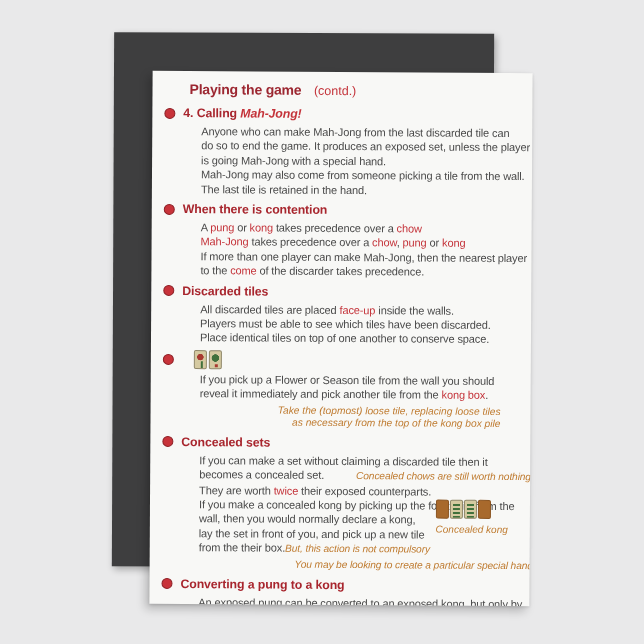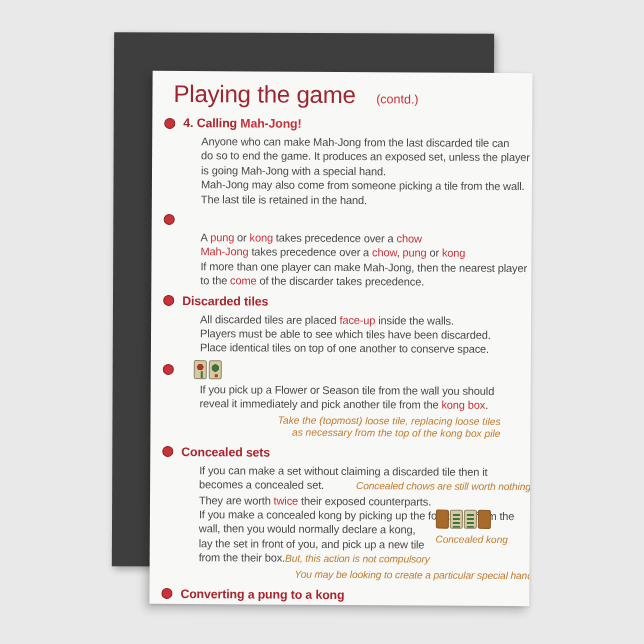--- a/index.html
+++ b/index.html
@@ -26,36 +26,37 @@
   .card-white{
     position:absolute; left:151px; top:72px; width:380px; height:533px;
     background:var(--card-white);
     transform:rotate(0.35deg);
     box-shadow:-4px 5px 10px rgba(0,0,0,0.22), 0 1px 3px rgba(0,0,0,0.14);
     overflow:hidden;
     padding-top:9px;
   }
   .title-row{padding-left:21px; margin-bottom:7px; white-space:nowrap;}
   .page-title{
-    display:inline; font-size:24px; font-weight:400; color:var(--title);
+    display:inline; font-size:14px; font-weight:700; color:var(--title);
     letter-spacing:-0.2px;
-  }
-  .contd{font-size:12.5px; color:var(--accent); margin-left:16px;}
+    margin-left:16px;
+  }
+  .contd{font-size:12.5px; color:var(--accent); margin-left:8px;}
   .sec{margin-bottom:5px;}
   .sec-head{display:flex; align-items:center; padding-left:12px; margin-bottom:3px; min-height:16px;}
   .bullet{
     width:11px; height:11px; border-radius:50%;
     background:var(--bullet); border:1.5px solid var(--bullet-ring);
     flex:0 0 auto; margin-right:8px;
   }
   .sec-heading{font-size:12.3px; font-weight:700; color:var(--heading); letter-spacing:-0.1px; white-space:nowrap;}
   .sec-body{padding-left:49px;}
   .line{font-size:11px; line-height:14.4px; color:var(--body); white-space:nowrap; letter-spacing:-0.12px;}
   .rt-a{color:var(--accent); font-weight:400;}
-  .rt-hi{color:var(--accent); }
+  .rt-hi{color:var(--accent); font-style:italic;}
   .rt-note{color:var(--note); font-style:italic; font-size:10.2px;}
   .rt-gap32{margin-left:32px;}
   .rt-gap10{}
   .rt-gap96{margin-left:96px;}
   .note-block{
     text-align:right; padding-right:30px; font-size:10.2px; line-height:12.5px;
     color:var(--note); font-style:italic; margin-top:3px;
   }
   .fig{display:inline-flex; align-items:center;}
   .fig-head{margin-left:12px;}
@@ -112,20 +113,21 @@
       <div class="line"><span>do so to end the game. It produces an exposed set, unless the player</span></div>
       <div class="line"><span>is going Mah-Jong with a special hand.</span></div>
       <div class="line"><span>Mah-Jong may also come from someone picking a tile from the wall.</span></div>
       <div class="line"><span>The last tile is retained in the hand.</span></div>
     </div>
   </div>
 
   <div class="sec">
     <div class="sec-head">
       <span class="bullet"></span>
+      <span class="sec-heading"><span>When there is contention</span></span>
     </div>
     <div class="sec-body">
       <div class="line"><span>A </span><span class="rt-a">pung</span><span> or </span><span class="rt-a">kong</span><span> takes precedence over a </span><span class="rt-a">chow</span></div>
       <div class="line"><span class="rt-a">Mah-Jong</span><span> takes precedence over a </span><span class="rt-a">chow</span><span>, </span><span class="rt-a">pung</span><span> or </span><span class="rt-a">kong</span></div>
       <div class="line"><span>If more than one player can make Mah-Jong, then the nearest player</span></div>
       <div class="line"><span>to the </span><span class="rt-a">come</span><span> of the discarder takes precedence.</span></div>
     </div>
   </div>
 
   <div class="sec">

